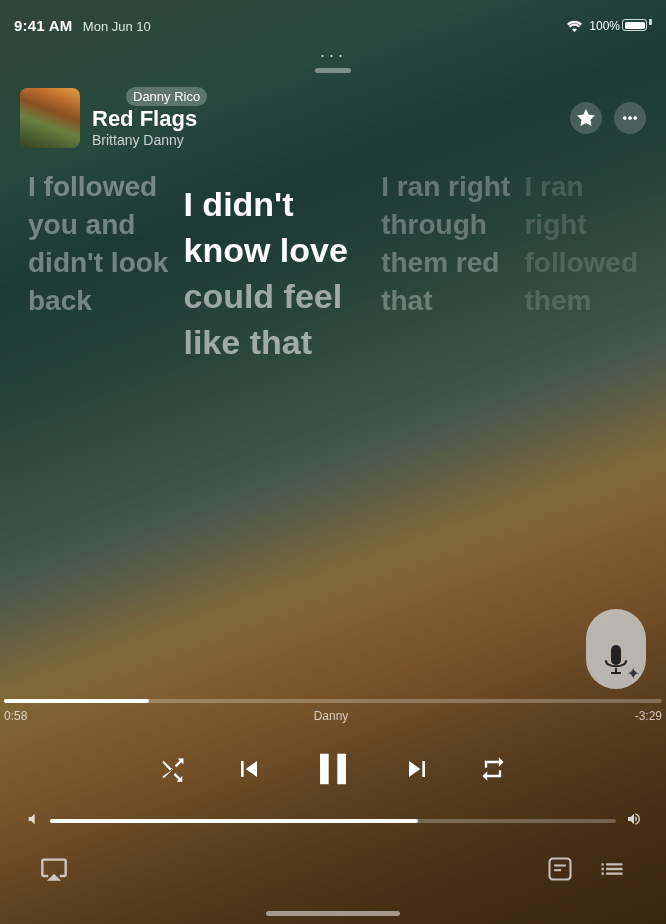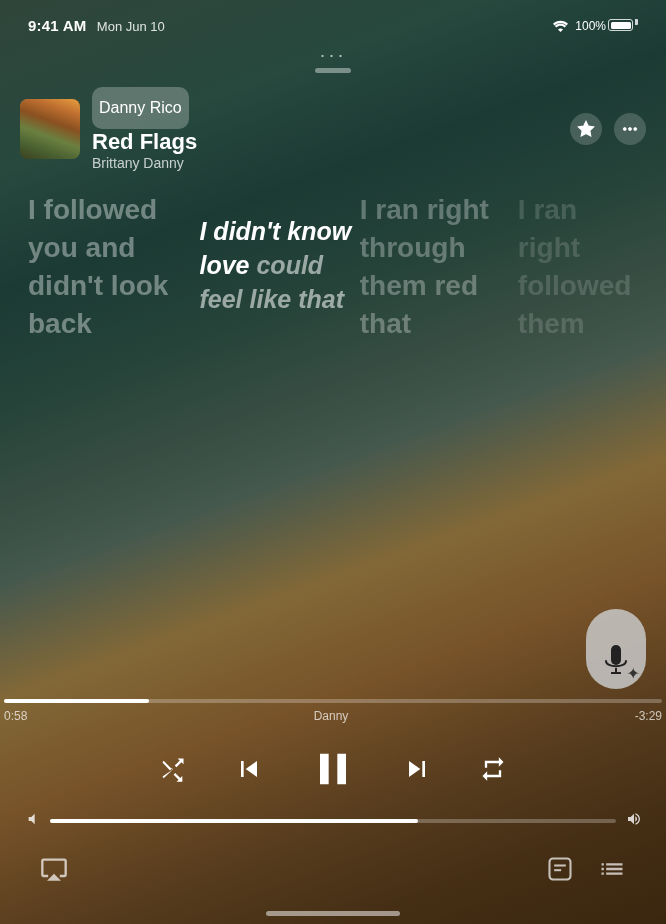--- a/index.html
+++ b/index.html
@@ -45,21 +45,21 @@
       height: 924px;
       display: flex;
       flex-direction: column;
     }
 
     
     #status-bar {
       display: flex;
       justify-content: space-between;
       align-items: center;
-      padding: 14px 28px 6px;
+      padding: 14px 14px 6px;
       height: 44px;
     }
 
     #status-time {
       font-size: 15px;
       font-weight: 600;
       color: #fff;
       letter-spacing: 0.2px;
     }
 
@@ -165,24 +165,25 @@
 
     #track-user-row {
       display: flex;
       align-items: center;
       gap: 5px;
     }
 
     #track-user-badge {
       background: rgba(255,255,255,0.25);
       border-radius: 10px;
-      padding: 12px 7px;
-      font-size: 16px;
+      padding: 2px 7px;
+      font-size: 13px;
       color: #fff;
       font-weight: 500;
+      margin-left: 34px;
     }
 
     #track-title {
       font-size: 22px;
       font-weight: 700;
       color: #fff;
       line-height: 1.1;
     }
 
     #track-artist {
@@ -229,25 +230,24 @@
     .lyric-line {
       font-size: 28px;
       line-height: 1.35;
       color: rgba(255,255,255,0.38);
       font-weight: 600;
       margin-bottom: 4px;
     }
 
     .lyric-line.active {
       color: rgba(255,255,255,0.95);
-      font-size: 25px;
+      font-size: 34px;
       font-weight: 800;
-      margin-top: 24px;
+      margin-top: 14px;
       margin-bottom: 8px;
-      font-style: italic;
     }
 
     .lyric-line.active .highlight {
       color: #fff;
     }
 
     .lyric-line.active .dim {
       color: rgba(255,255,255,0.55);
     }
 

